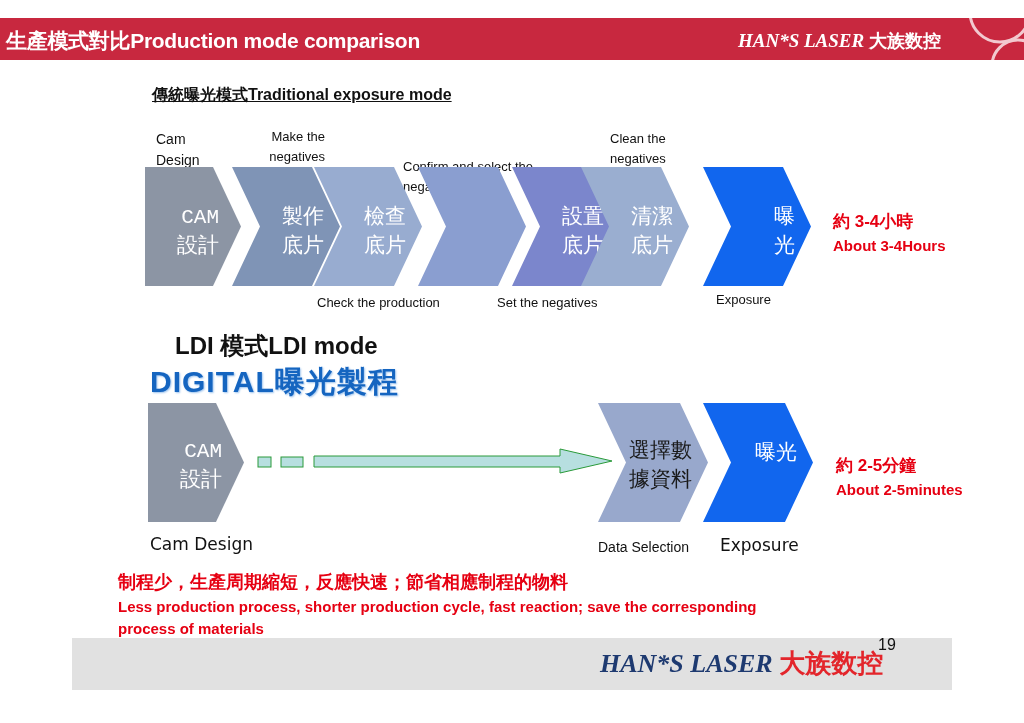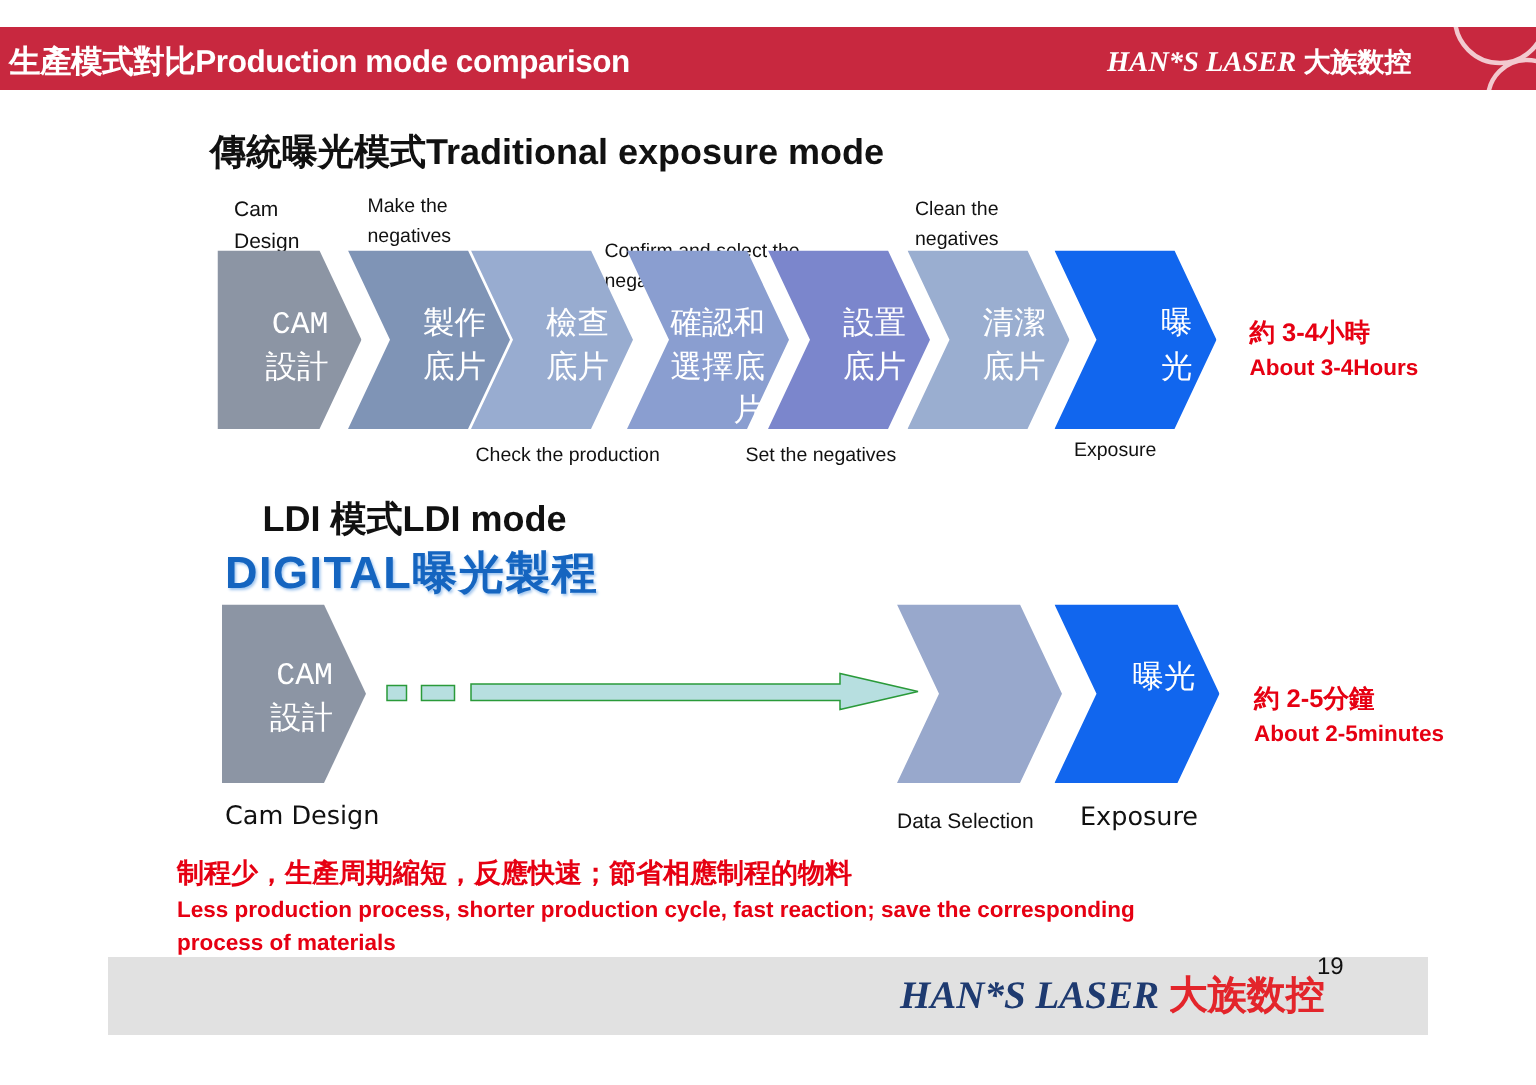--- a/index.html
+++ b/index.html
@@ -30,24 +30,24 @@
     <circle cx="60" cy="-6" r="30" fill="none" stroke="#f2c9cf" stroke-width="3"></circle>
     <circle cx="78" cy="48" r="26" fill="none" stroke="#f2c9cf" stroke-width="3"></circle>
   </svg>
 </div>
 <div class="abs header-title">生產模式對比Production mode comparison</div>
 <div class="abs brand brand-top">
   <span>HAN*S LASER</span>
   <span class="cn">大族数控</span>
 </div>
 
-<div class="abs h2" style="left:140px;top:85px;font-size:24px;">傳統曝光模式Traditional exposure mode</div>
+<div class="abs h2" style="left:152px;top:85px;font-size:16px;text-decoration:underline;">傳統曝光模式Traditional exposure mode</div>
 
 <div class="abs small" style="left:156px;top:129px;width:60px;white-space:normal;line-height:21px;">Cam Design</div>
-<div class="abs small" style="left:245px;top:127px;width:80px;white-space:normal;font-size:13px;">Make the negatives</div>
+<div class="abs small" style="left:245px;top:127px;width:80px;white-space:normal;font-size:13px;text-align:right;">Make the negatives</div>
 <div class="abs small" style="left:403px;top:129px;width:140px;white-space:normal;font-size:13px;margin-top:28px;">Confirm and select the negatives</div>
 <div class="abs small" style="left:610px;top:129px;width:80px;white-space:normal;font-size:13px;">Clean the negatives</div>
 <div class="abs small" style="left:317px;top:293px;font-size:13px;">Check the production</div>
 <div class="abs small" style="left:497px;top:293px;font-size:13px;">Set the negatives</div>
 <div class="abs small" style="left:716px;top:290px;font-size:13px;">Exposure</div>
 
 <div id="trad-chevrons">
     <div class="chev" style="left: 145px; top: 167px; width: 96px; height: 119px;">
       <svg width="96" height="119" style="position:absolute;left:0;top:0">
         <path d="M0 0 L68 0 L96 59.5 L68 119 L0 119 Z" fill="#8c95a4"></path>
@@ -75,37 +75,32 @@
       <div class="chev-text" style="left: 20px; width: 72px; top: 36px;">
         <div>檢查</div>
         <div>底片</div>
         <div></div>
       </div>
     </div>
     <div class="chev" style="left: 418px; top: 167px; width: 108px; height: 119px;">
       <svg width="108" height="119" style="position:absolute;left:0;top:0">
         <path d="M0 0 L80 0 L108 59.5 L80 119 L0 119 L28 59.5 Z" fill="#8a9ed0"></path>
       </svg>
-      <div class="chev-text" style="left: 20px; width: 72px; top: 36px;">
-        <div>確認和</div>
-        <div>選擇底</div>
-        <div>片</div>
-      </div>
     </div>
     <div class="chev" style="left: 512px; top: 167px; width: 108px; height: 119px;">
       <svg width="108" height="119" style="position:absolute;left:0;top:0">
         <path d="M0 0 L80 0 L108 59.5 L80 119 L0 119 L28 59.5 Z" fill="#7b86cc"></path>
       </svg>
       <div class="chev-text" style="left: 20px; width: 72px; top: 36px;">
         <div>設置</div>
         <div>底片</div>
         <div></div>
       </div>
     </div>
-    <div class="chev" style="left: 605px; top: 167px; width: 108px; height: 119px;">
+    <div class="chev" style="left: 581px; top: 167px; width: 108px; height: 119px;">
       <svg width="108" height="119" style="position:absolute;left:0;top:0">
         <path d="M0 0 L80 0 L108 59.5 L80 119 L0 119 L28 59.5 Z" fill="#9aaed0"></path>
       </svg>
       <div class="chev-text" style="left: 20px; width: 72px; top: 36px;">
         <div>清潔</div>
         <div>底片</div>
         <div></div>
       </div>
     </div>
     <div class="chev" style="left: 703px; top: 167px; width: 108px; height: 119px;">
@@ -133,20 +128,24 @@
       </svg>
       <div class="chev-text" style="left: 0px; width: 74px; top: 34px; color: rgb(255, 255, 255);">
         <div>CAM</div>
         <div>設計</div>
       </div>
     </div>
     <div class="chev" style="left: 598px; top: 403px; width: 110px; height: 119px;">
       <svg width="110" height="119" style="position:absolute;left:0;top:0">
         <path d="M0 0 L82 0 L110 59.5 L82 119 L0 119 L28 59.5 Z" fill="#98a8cc"></path>
       </svg>
+      <div class="chev-text" style="left: 22px; width: 72px; top: 34px; color: rgb(26, 26, 26);">
+        <div>選擇數</div>
+        <div>據資料</div>
+      </div>
     </div>
     <div class="chev" style="left: 703px; top: 403px; width: 110px; height: 119px;">
       <svg width="110" height="119" style="position:absolute;left:0;top:0">
         <path d="M0 0 L82 0 L110 59.5 L82 119 L0 119 L28 59.5 Z" fill="#1166ee"></path>
       </svg>
       <div class="chev-text" style="left: 22px; width: 72px; top: 36px; color: rgb(255, 255, 255);">
         <div>曝光</div>
         <div></div>
       </div>
     </div>

